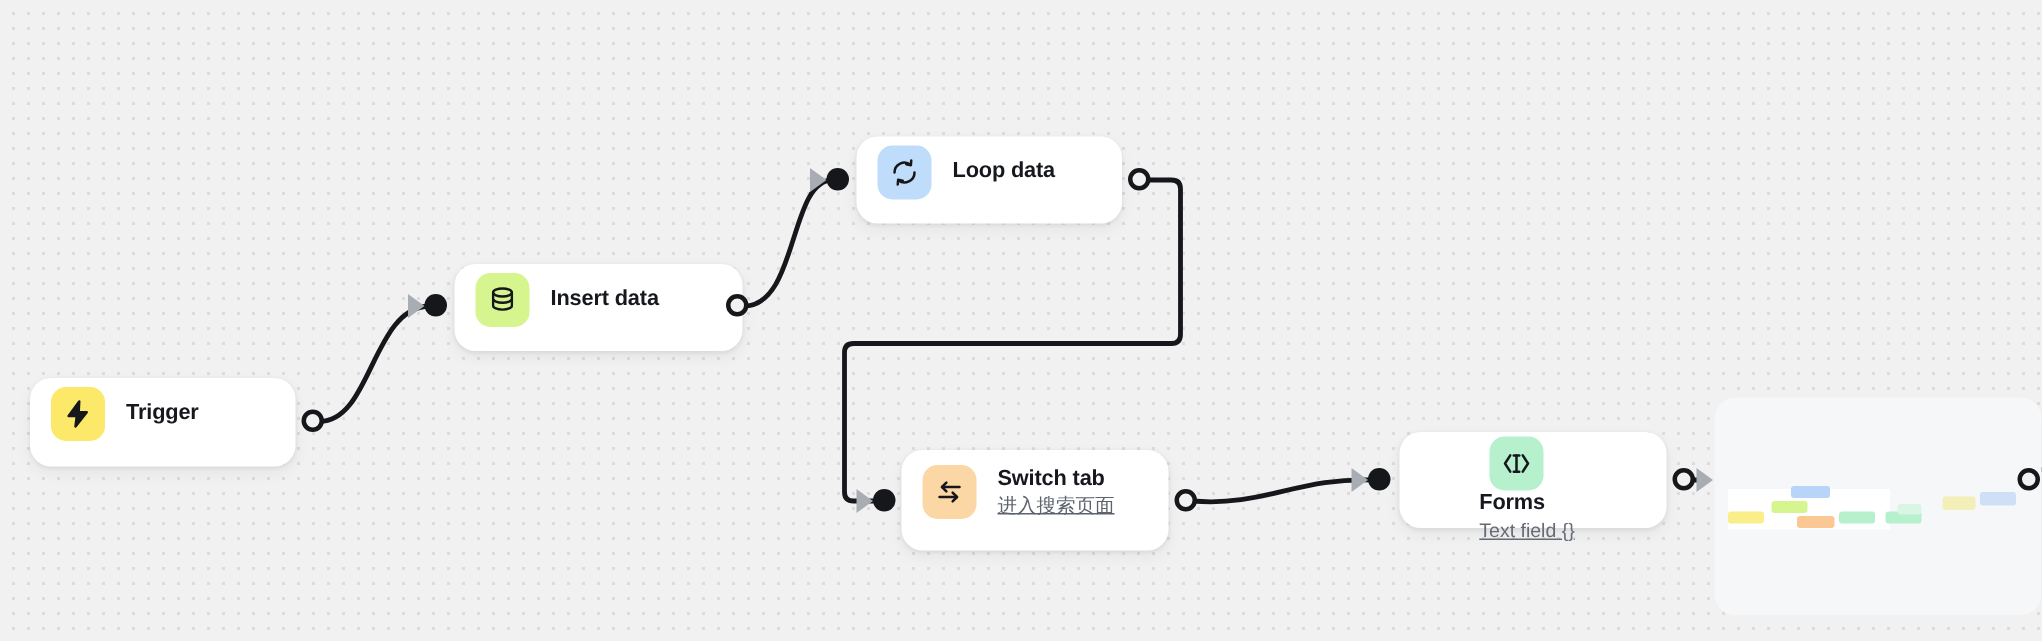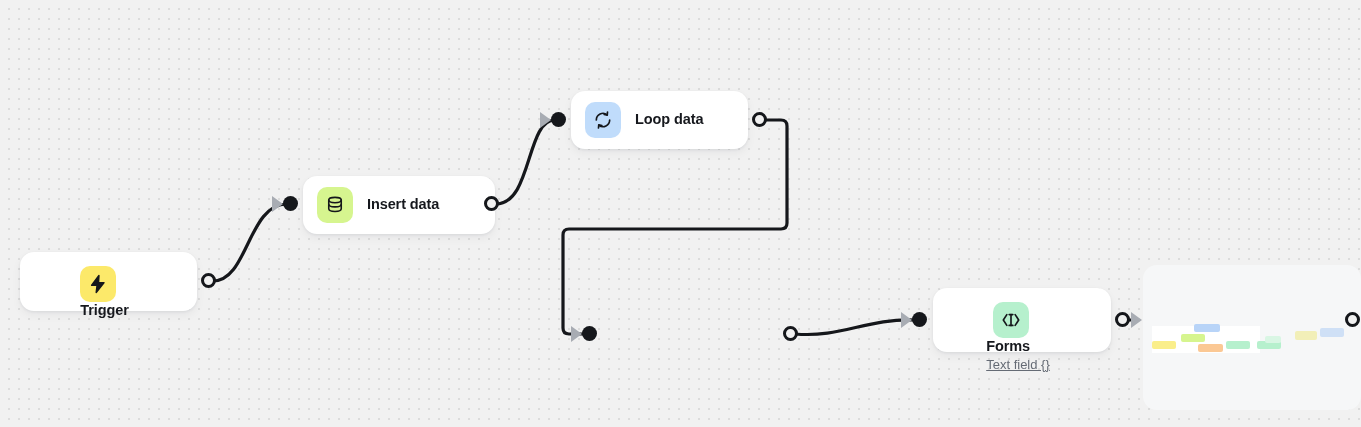--- a/index.html
+++ b/index.html
@@ -25,21 +25,21 @@
     height: 427px;
     pointer-events: none;
   }
   .node {
     position: absolute;
     display: flex;
     align-items: center;
     background: #ffffff;
     border-radius: 14px;
     box-shadow: 0 1px 3px rgba(16,24,40,0.07), 0 4px 10px rgba(16,24,40,0.05);
-    padding: 14px 22px 14px 14px;
+    padding: 3px 22px 14px 14px;
     box-sizing: border-box;
     z-index: 5;
   }
   .node-icon {
     width: 36px;
     height: 36px;
     border-radius: 10px;
     flex: 0 0 36px;
     display: flex;
     align-items: center;
@@ -128,21 +128,21 @@
     <path d="M 1127 320 L 1133 320" fill="none" stroke="#15171b" stroke-width="3.2" stroke-linecap="round"></path>
     <path d="M 1361 313 C 1350 315 1348 327 1358 330" fill="none" stroke="#15171b" stroke-width="3.2" stroke-linecap="round"></path>
   </svg>
 
   <div class="arrow-head" style="left:272px; top:196px;"></div>
   <div class="arrow-head" style="left:540px; top:112px;"></div>
   <div class="arrow-head" style="left:571px; top:326px;"></div>
   <div class="arrow-head" style="left:901px; top:312px;"></div>
   <div class="arrow-head" style="left:1131px; top:312px;"></div>
 
-  <div class="node" style="left:20px; top:252px; width:177px; height:59px;flex-direction:column;">
+  <div class="node" style="left:20px; top:252px; width:177px; height:59px;">
     <div class="node-icon" style="background:#FCE96A;">
       <svg width="20" height="20" viewBox="0 0 24 24" fill="none" stroke="#15171b" stroke-width="2" stroke-linejoin="round" stroke-linecap="round">
         <path d="M13 2 L4.5 13.5 H11 L10 22 L19 10.5 H12.5 Z" fill="#15171b" stroke="#15171b"></path>
       </svg>
     </div>
     <div class="node-text">
       <div class="node-title">Trigger</div>
     </div>
   </div>
 
@@ -166,20 +166,34 @@
         <path d="M4 12 a8 8 0 0 1 12.9 -6.3"></path>
         <path d="M17.4 2.4 L17.1 6.2 L13.4 5.4" stroke-linejoin="round"></path>
         <path d="M6.6 21.6 L6.9 17.8 L10.6 18.6" stroke-linejoin="round"></path>
       </svg>
     </div>
     <div class="node-text">
       <div class="node-title">Loop data</div>
     </div>
   </div>
 
+  <div class="node" style="left:601px; top:300px; width:178px; height:67px;">
+    <div class="node-icon" style="background:#FBD7A5;">
+      <svg width="20" height="20" viewBox="0 0 24 24" fill="none" stroke="#15171b" stroke-width="2" stroke-linecap="round" stroke-linejoin="round">
+        <path d="M20 8 H6"></path>
+        <path d="M9.5 4.5 L6 8 L9.5 11.5"></path>
+        <path d="M4 16 H18"></path>
+        <path d="M14.5 12.5 L18 16 L14.5 19.5"></path>
+      </svg>
+    </div>
+    <div class="node-text">
+      <div class="node-title">Switch tab</div>
+      <div class="node-sub cjk">进入搜索页面</div>
+    </div>
+  </div>
 
   <div class="node" style="left:933px; top:288px; width:178px; height:64px;flex-direction:column;">
     <div class="node-icon" style="background:#B6F0CD;">
       <svg width="20" height="20" viewBox="0 0 24 24" fill="none" stroke="#15171b" stroke-width="2" stroke-linecap="round" stroke-linejoin="round">
         <path d="M7 5.5 L2.8 12 L7 18.5"></path>
         <path d="M17 5.5 L21.2 12 L17 18.5"></path>
         <path d="M9.8 5.5 H14.2"></path>
         <path d="M9.8 18.5 H14.2"></path>
         <path d="M12 5.5 V18.5"></path>
       </svg>

